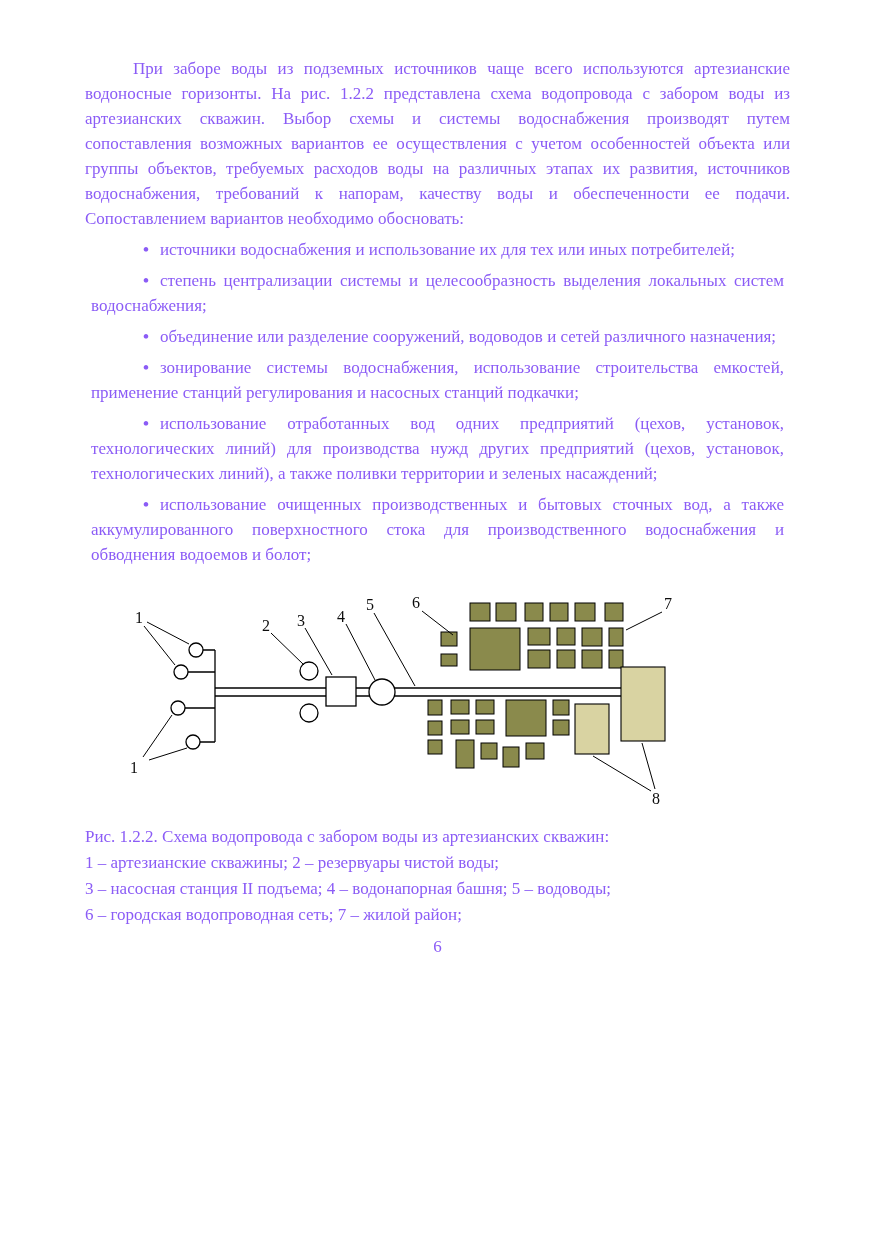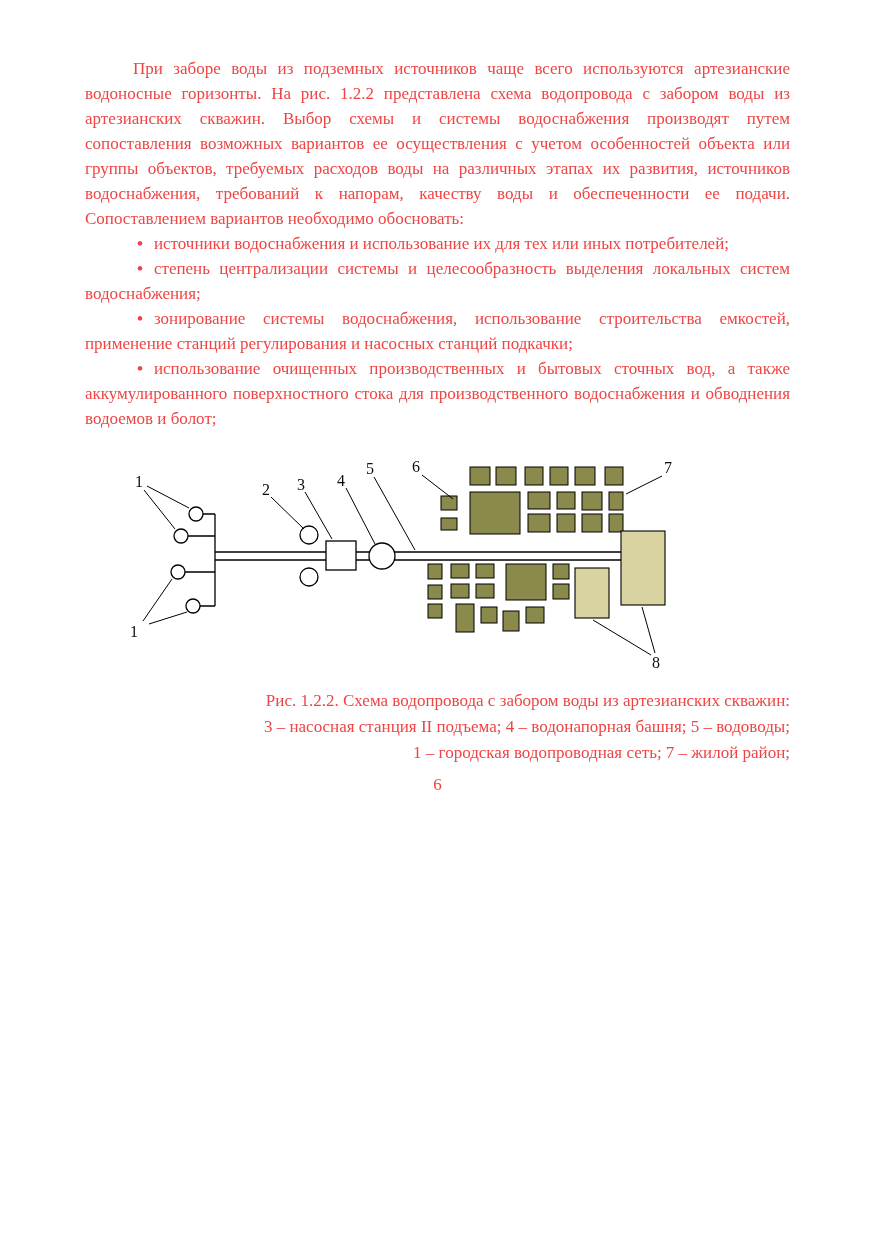--- a/index.html
+++ b/index.html
@@ -5,30 +5,30 @@
   html, body { margin: 0; padding: 0; background: #ffffff; }
   .page {
     width: 875px;
     height: 1241px;
     box-sizing: border-box;
     padding: 56px 85px 0 85px;
     background: #ffffff;
     font-family: "Liberation Serif", "DejaVu Serif", serif;
     font-size: 17px;
     line-height: 25px;
-    color: #ef4444;
+    color: #8b5cf6;
     overflow: hidden;
   }
   .para {
     margin: 0;
     text-align: justify;
   }
   .para.indent { text-indent: 48px; }
   .bullet-item {
-    margin: 0;
+    margin: 6px;
     text-align: justify;
     text-indent: 52px;
     font-family: Liberation Serif, serif;
   }
   .bullet-dot {
     display: inline;
     margin-right: 11px;
     font-weight: bold;
   }
   figure {
@@ -39,39 +39,41 @@
     width: 100%;
     text-align: center;
   }
   svg text {
     font-family: "Liberation Serif", "DejaVu Serif", serif;
     font-size: 16px;
     fill: #0d0d0d;
   }
   figcaption {
     margin-top: 2px;
-    text-align: right;
+    text-align: left;
     line-height: 26px;
   }
   .page-number {
     margin-top: 6px;
     text-align: center;
   }
 </style>
 </head>
 <body>
 
 <div class="page">
 
   <p class="para indent">При заборе воды из подземных источников чаще всего используются артезианские водоносные горизонты. На рис. 1.2.2 представлена схема водопровода с забором воды из артезианских скважин. Выбор схемы и системы водоснабжения производят путем сопоставления возможных вариантов ее осуществления с учетом особенностей объекта или группы объектов, требуемых расходов воды на различных этапах их развития, источников водоснабжения, требований к напорам, качеству воды и обеспеченности ее подачи. Сопоставлением вариантов необходимо обосновать:</p>
 
   <div>
     <p class="bullet-item"><span class="bullet-dot">•</span><span>источники водоснабжения и использование их для тех или иных потребителей;</span></p>
     <p class="bullet-item"><span class="bullet-dot">•</span><span>степень централизации системы и целесообразность выделения локальных систем водоснабжения;</span></p>
+    <p class="bullet-item"><span class="bullet-dot">•</span><span>объединение или разделение сооружений, водоводов и сетей различного назначения;</span></p>
     <p class="bullet-item"><span class="bullet-dot">•</span><span>зонирование системы водоснабжения, использование строительства емкостей, применение станций регулирования и насосных станций подкачки;</span></p>
+    <p class="bullet-item"><span class="bullet-dot">•</span><span>использование отработанных вод одних предприятий (цехов, установок, технологических линий) для производства нужд других предприятий (цехов, установок, технологических линий), а также поливки территории и зеленых насаждений;</span></p>
     <p class="bullet-item"><span class="bullet-dot">•</span><span>использование очищенных производственных и бытовых сточных вод, а также аккумулированного поверхностного стока для производственного водоснабжения и обводнения водоемов и болот;</span></p>
   </div>
 
   <figure>
     <div class="diagram-wrap">
       <svg width="660" height="228" viewBox="145 788 660 228" xmlns="http://www.w3.org/2000/svg">
 
         <g stroke="#000" stroke-width="1.6" fill="none">
           <path d="M252 889 H658"></path>
           <path d="M252 897 H658"></path>
@@ -157,20 +159,21 @@
           <text x="403" y="811">5</text>
           <text x="449" y="809">6</text>
           <text x="701" y="810">7</text>
           <text x="689" y="1005">8</text>
         </g>
       </svg>
     </div>
 
     <figcaption>
       <div>Рис. 1.2.2. Схема водопровода с забором воды из артезианских скважин:</div>
+      <div>1 – артезианские скважины; 2 – резервуары чистой воды;</div>
       <div>3 – насосная станция II подъема; 4 – водонапорная башня; 5 – водоводы;</div>
-      <div>1 – городская водопроводная сеть; 7 – жилой район;</div>
+      <div>6 – городская водопроводная сеть; 7 – жилой район;</div>
     </figcaption>
   </figure>
 
   <div class="page-number">6</div>
 
 </div>
 
 </body></html>

